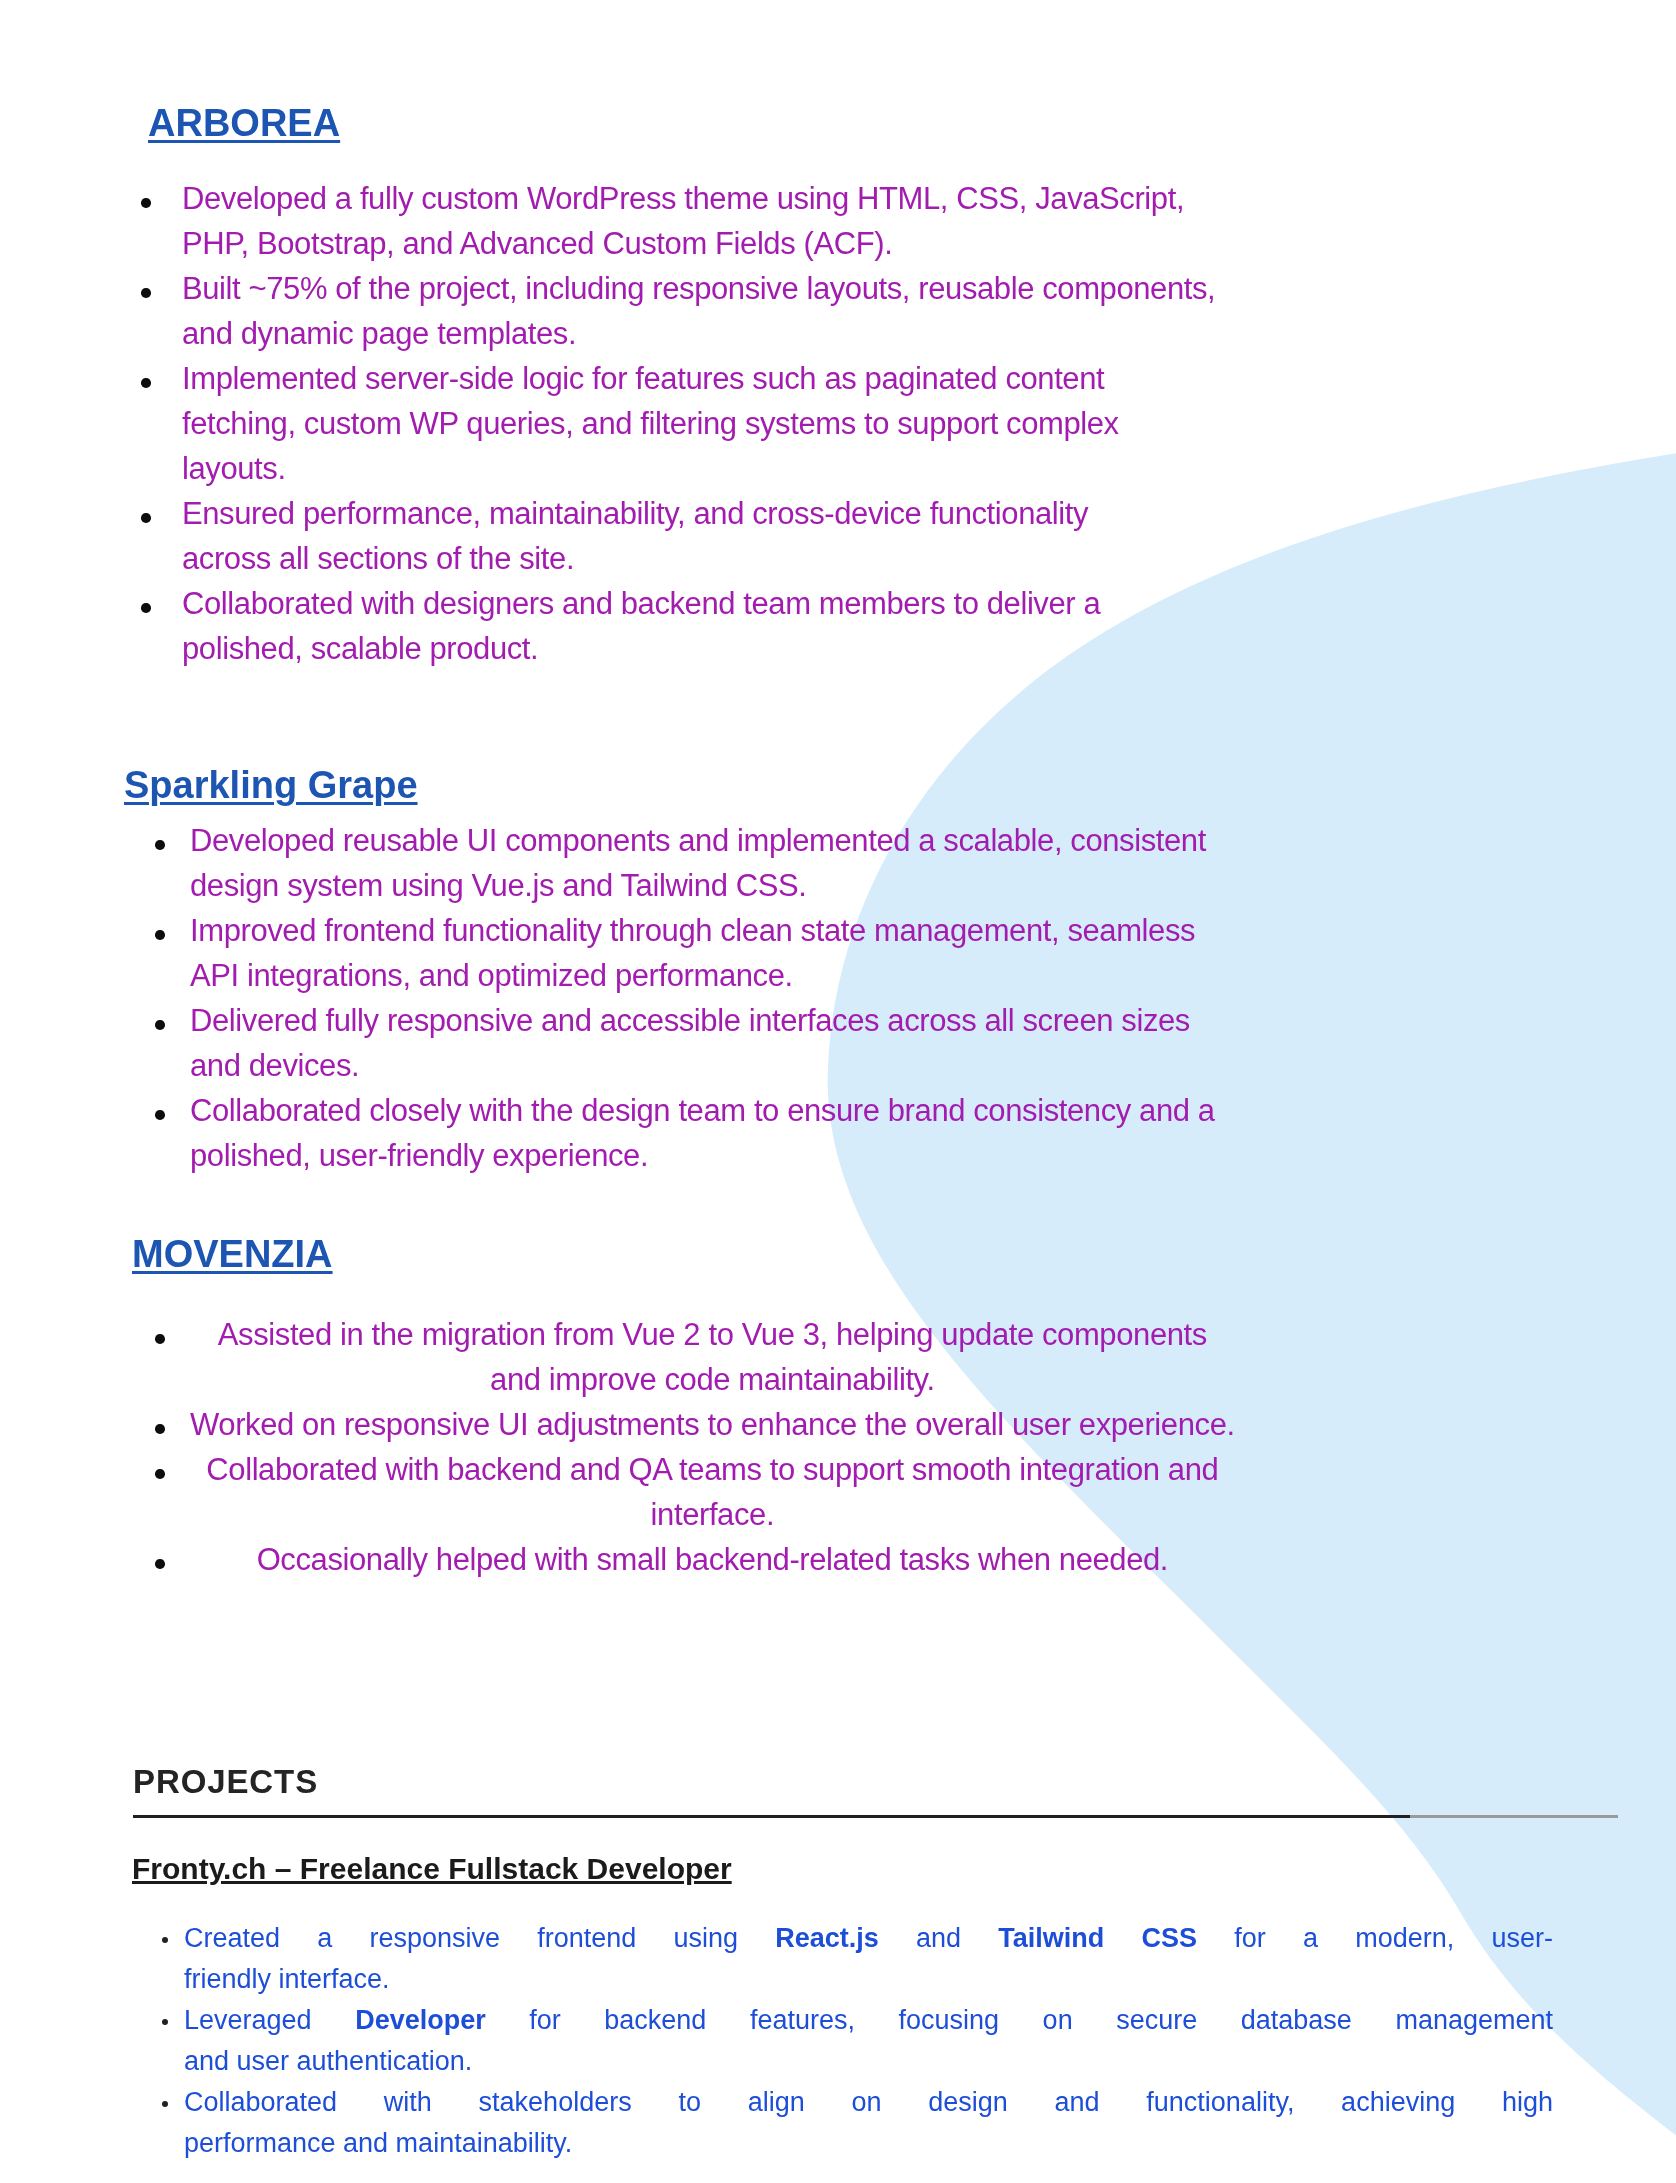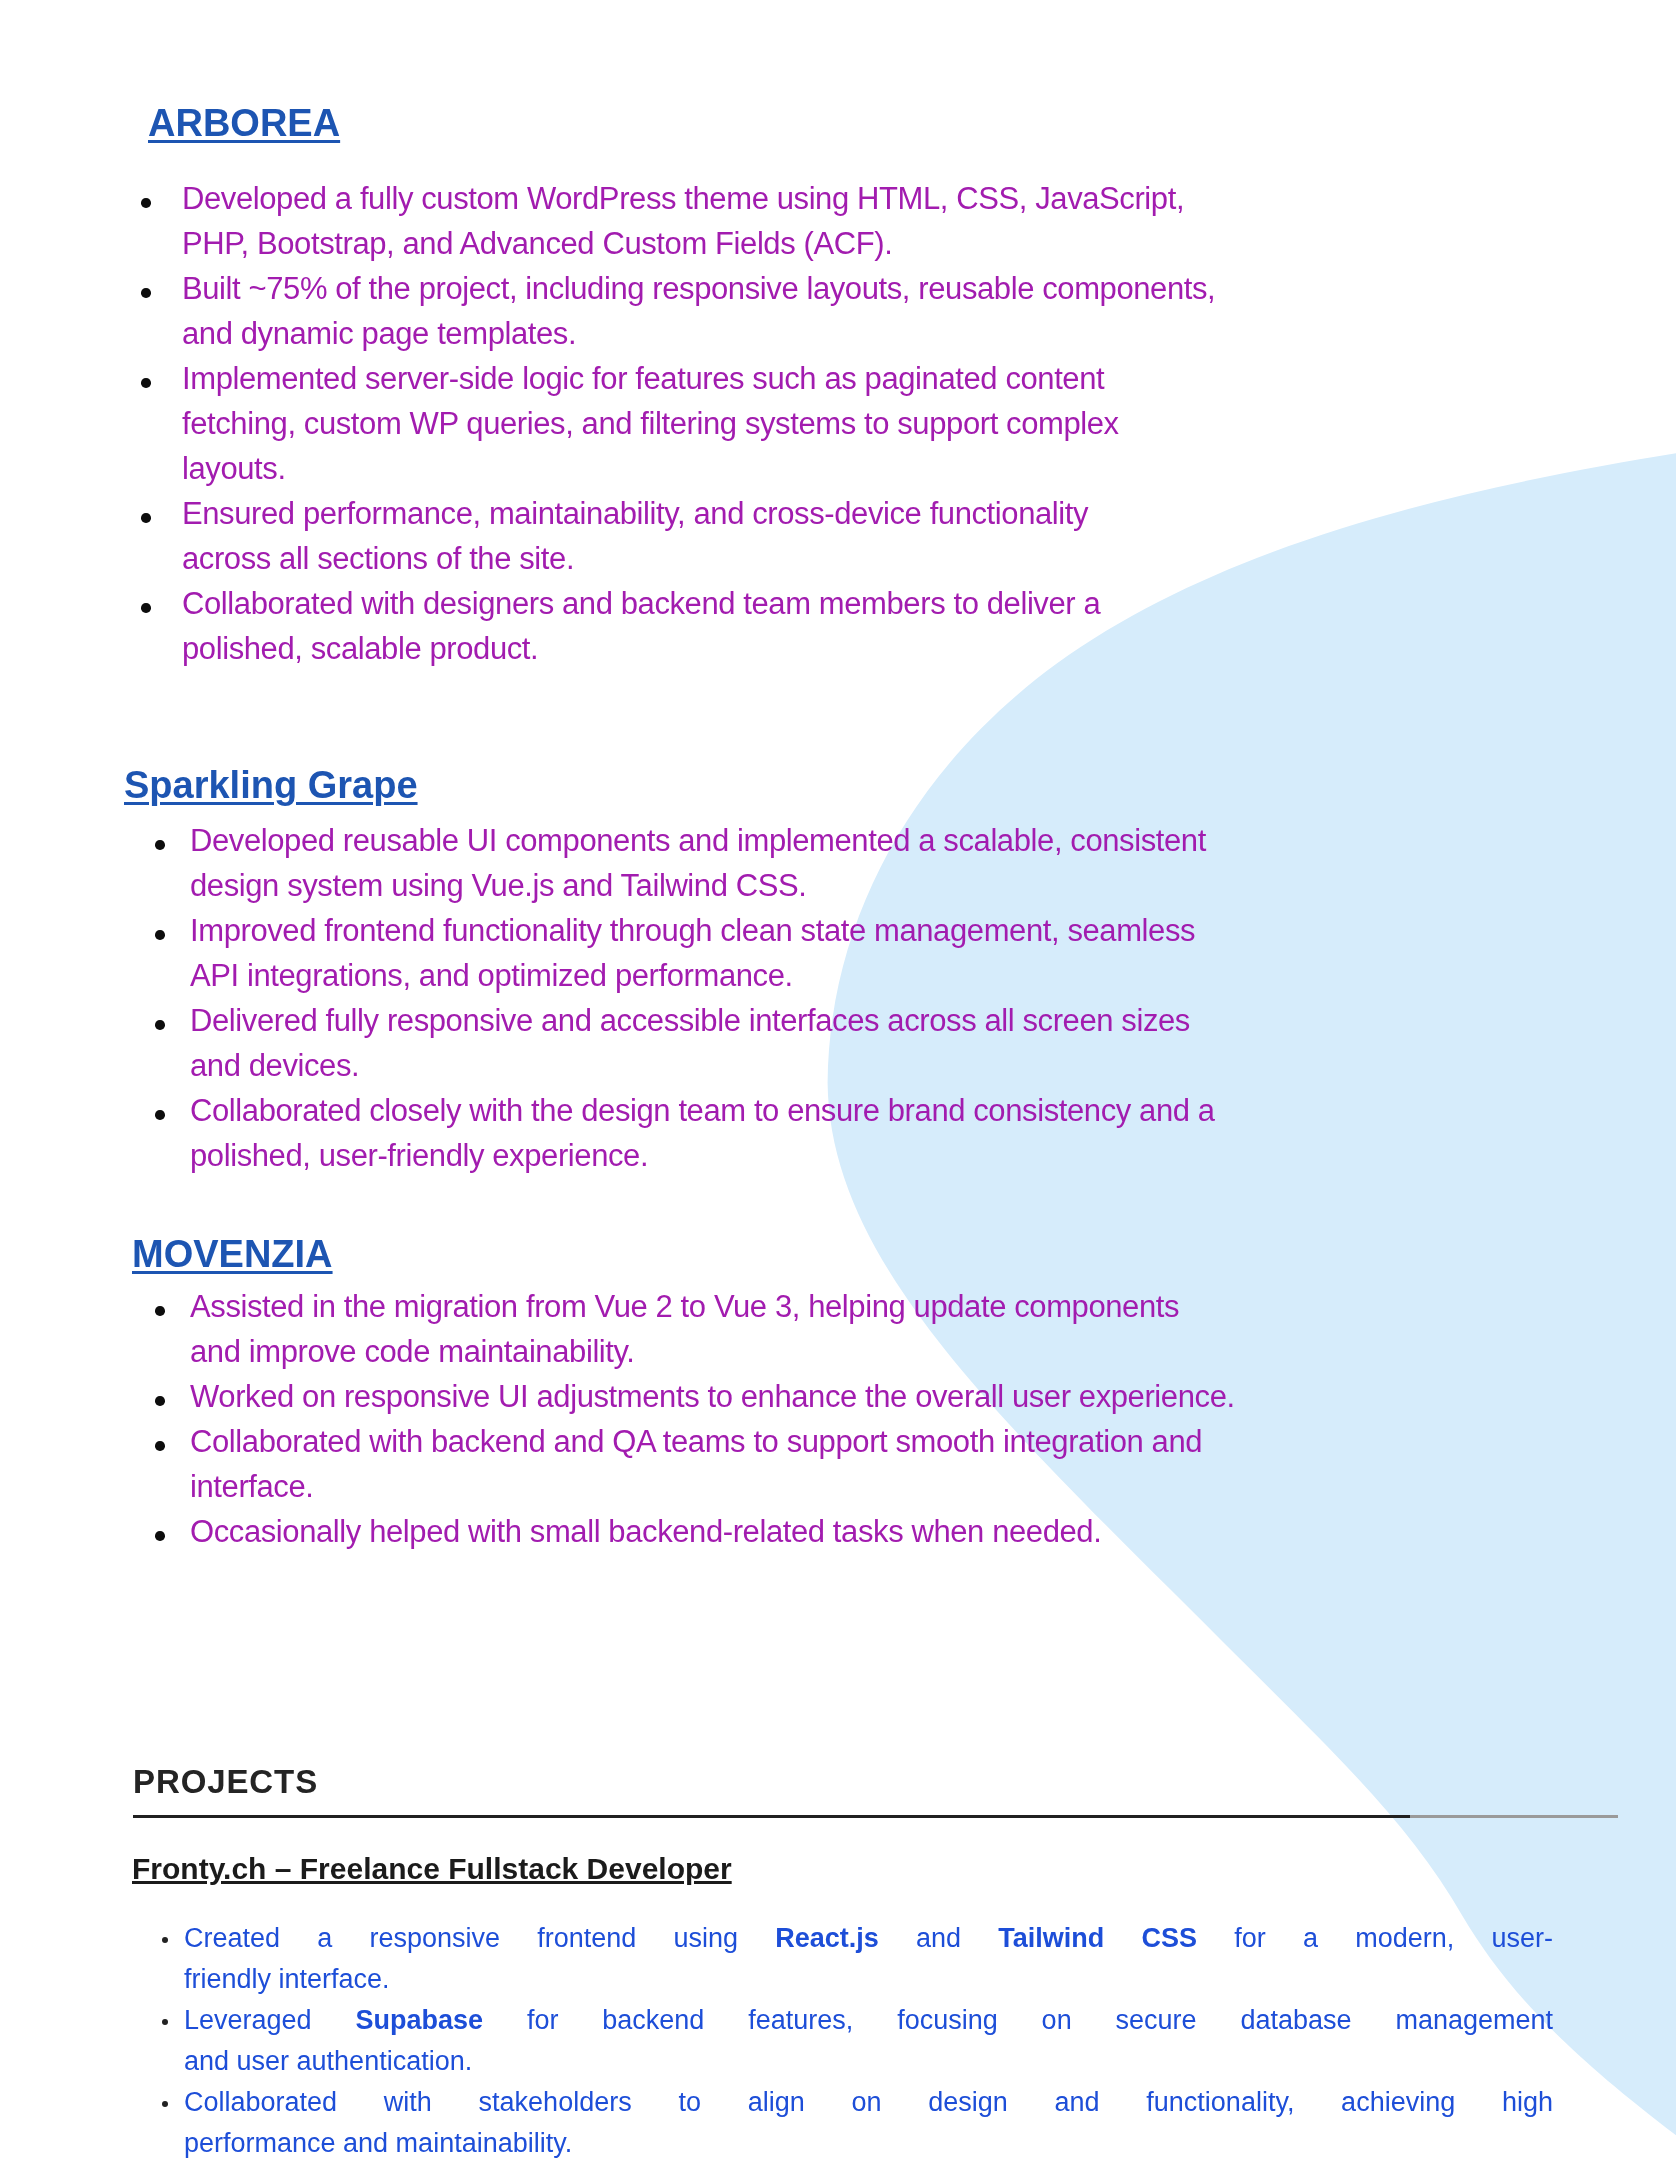--- a/index.html
+++ b/index.html
@@ -35,21 +35,21 @@
   ul.blist li{position:relative;}
   .ln{white-space:nowrap;}
   .b{font-weight:700;}
 
   ul.s1,ul.s2{font-size:31px;line-height:45px;letter-spacing:-0.4px;color:#a21caf;}
   ul.s1{left:141px;top:176px;}
   ul.s1 li{padding-left:41px;}
   ul.s2{left:155px;}
   ul.s2 li{padding-left:35px;}
   #list-sparkling{top:818px;}
-  #list-movenzia{top:1284px;}
+  #list-movenzia{top:1312px;text-align:center;}
   ul.s1 li::before,ul.s2 li::before{
     content:"";position:absolute;left:0;top:22px;width:9.6px;height:9.6px;
     border-radius:50%;background:#0d0d0d;
   }
 
   .h-dark{
     position:absolute;left:133px;top:1762px;
     font-size:33px;font-weight:700;color:#242424;letter-spacing:0.9px;
     line-height:1.2;white-space:nowrap;
   }
@@ -159,21 +159,21 @@
     <div class="rule"></div>
 
     <div class="subheading" id="projects-subheading">Fronty.ch – Freelance Fullstack Developer</div>
 
     <ul class="blist proj" id="list-projects">
         <li>
           <div class="ln jl"><span>Created a responsive frontend using </span><span class="b">React.js</span><span> and </span><span class="b">Tailwind CSS</span><span> for a modern, user-</span></div>
           <div class="ln"><span>friendly interface.</span></div>
         </li>
         <li>
-          <div class="ln jl"><span>Leveraged </span><span class="b">Supabase</span><span> for backend features, focusing on secure database management</span></div>
+          <div class="ln jl"><span>Leveraged </span><span class="b">Developer</span><span> for backend features, focusing on secure database management</span></div>
           <div class="ln"><span>and user authentication.</span></div>
         </li>
         <li>
           <div class="ln jl"><span>Collaborated with stakeholders to align on design and functionality, achieving high</span></div>
           <div class="ln"><span>performance and maintainability.</span></div>
         </li>
       </ul>
 
   </div>
 </div>

